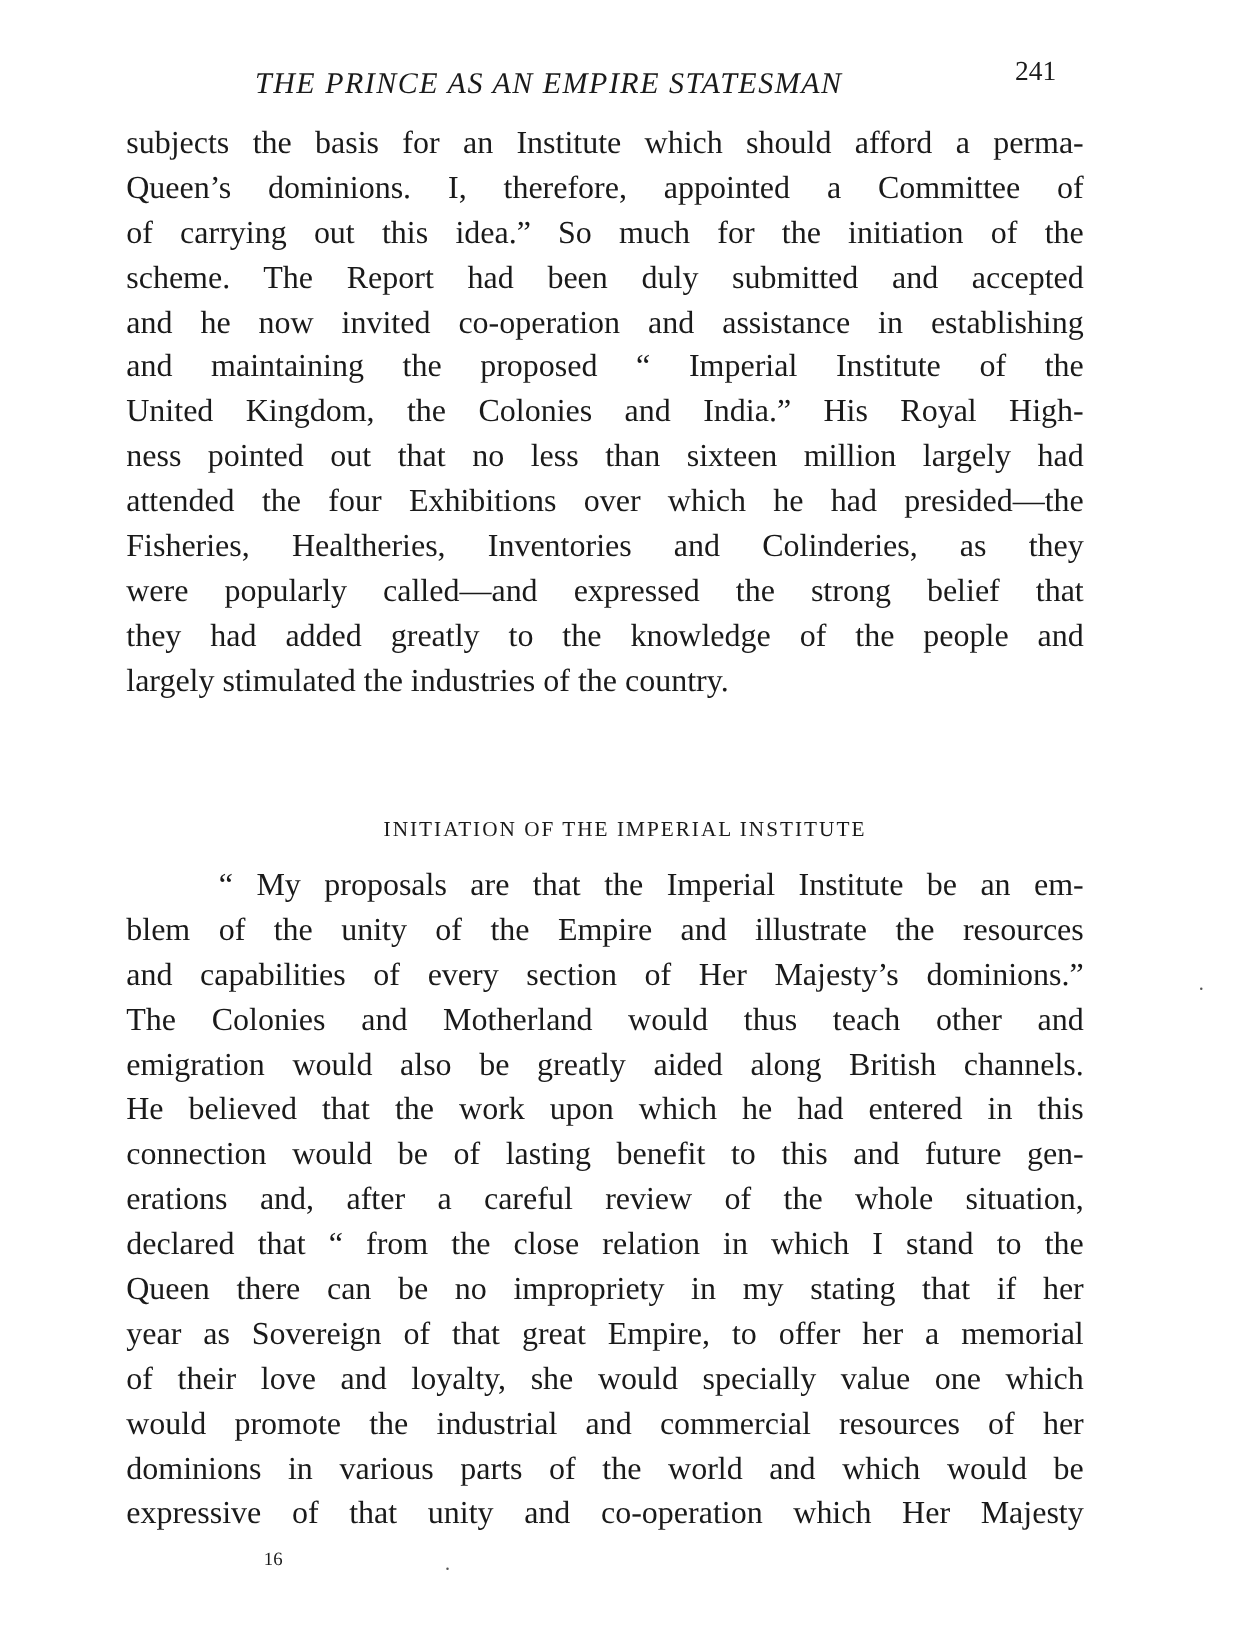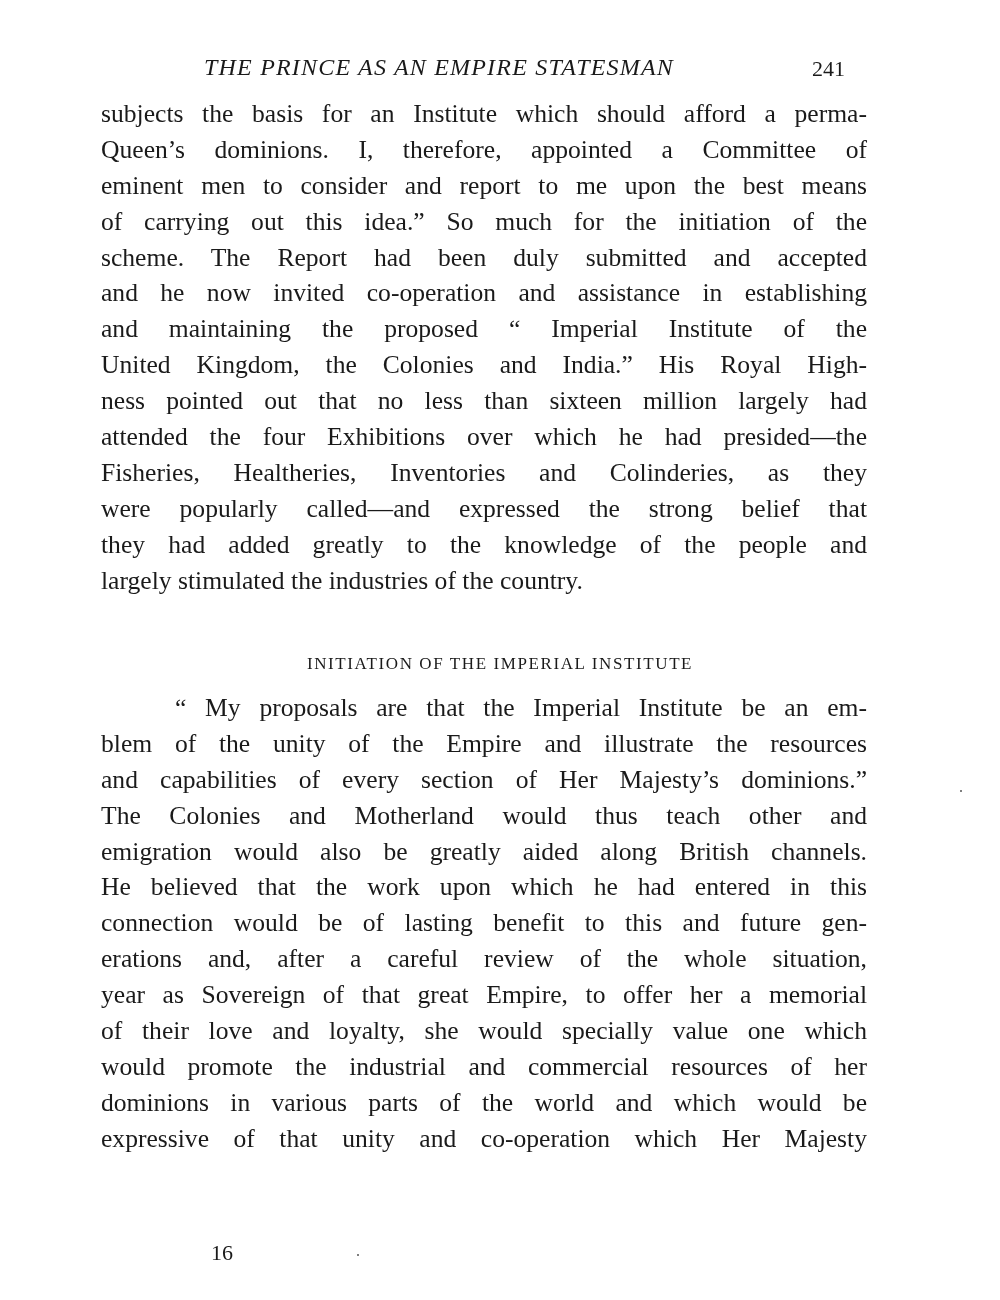--- a/index.html
+++ b/index.html
@@ -27,21 +27,21 @@
       left: 204px;
       top: 12px;
       font-style: italic;
       font-size: 24px;
       letter-spacing: 1.2px;
       white-space: nowrap;
     }
     .page-number {
       position: absolute;
       left: 812px;
-      top: 14px;
+      top: 2px;
       font-size: 22px;
       white-space: nowrap;
     }
     .text-block {
       position: absolute;
       left: 101px;
       width: 766px;
     }
     .line {
       height: 35.9px;
@@ -67,42 +67,41 @@
       width: 1000px;
       text-align: center;
       font-size: 17px;
       letter-spacing: 1.6px;
       box-sizing: border-box;
     }
     .signature-mark {
       position: absolute;
       left: 211px;
       top: 1240px;
-      font-size: 22px;
+      font-size: 15px;
     }
     .speck {
       position: absolute;
       width: 2px;
       height: 2px;
       background: #555;
       border-radius: 1px;
     }
   </style>
 </head>
 <body>
 
 <div class="running-head">
   <span class="running-title">THE PRINCE AS AN EMPIRE STATESMAN</span>
   <span class="page-number">241</span>
 </div>
 
 <div class="text-block block-a">
   <div class="line">subjects the basis for an Institute which should afford a perma-</div>
   <div class="line">Queen’s dominions.  I, therefore, appointed a Committee of</div>
-  <div class="line">eminent men to consider and report to me upon the best means</div>
   <div class="line">of carrying out this idea.”  So much for the initiation of the</div>
   <div class="line">scheme.  The Report had been duly submitted and accepted</div>
   <div class="line">and he now invited co-operation and assistance in establishing</div>
   <div class="line">and maintaining the proposed “ Imperial Institute of the</div>
   <div class="line">United Kingdom, the Colonies and India.”  His Royal High-</div>
   <div class="line">ness pointed out that no less than sixteen million largely had</div>
   <div class="line">attended the four Exhibitions over which he had presided—the</div>
   <div class="line">Fisheries, Healtheries, Inventories and Colinderies, as they</div>
   <div class="line">were popularly called—and expressed the strong belief that</div>
   <div class="line">they had added greatly to the knowledge of the people and</div>
@@ -113,20 +112,22 @@
 
 <div class="text-block block-b">
   <div class="line indent">“ My proposals are that the Imperial Institute be an em-</div>
   <div class="line">blem of the unity of the Empire and illustrate the resources</div>
   <div class="line">and capabilities of every section of Her Majesty’s dominions.”</div>
   <div class="line">The Colonies and Motherland would thus teach other and</div>
   <div class="line">emigration would also be greatly aided along British channels.</div>
   <div class="line">He believed that the work upon which he had entered in this</div>
   <div class="line">connection would be of lasting benefit to this and future gen-</div>
   <div class="line">erations and, after a careful review of the whole situation,</div>
+  <div class="line">declared that “ from the close relation in which I stand to the</div>
+  <div class="line">Queen there can be no impropriety in my stating that if her</div>
   <div class="line">year as Sovereign of that great Empire, to offer her a memorial</div>
   <div class="line">of their love and loyalty, she would specially value one which</div>
   <div class="line">would promote the industrial and commercial resources of her</div>
   <div class="line">dominions in various parts of the world and which would be</div>
   <div class="line">expressive of that unity and co-operation which Her Majesty</div>
 </div>
 
 <div class="signature-mark">16</div>
 
 <div class="speck" style="left:960px; top:790px;"></div>

